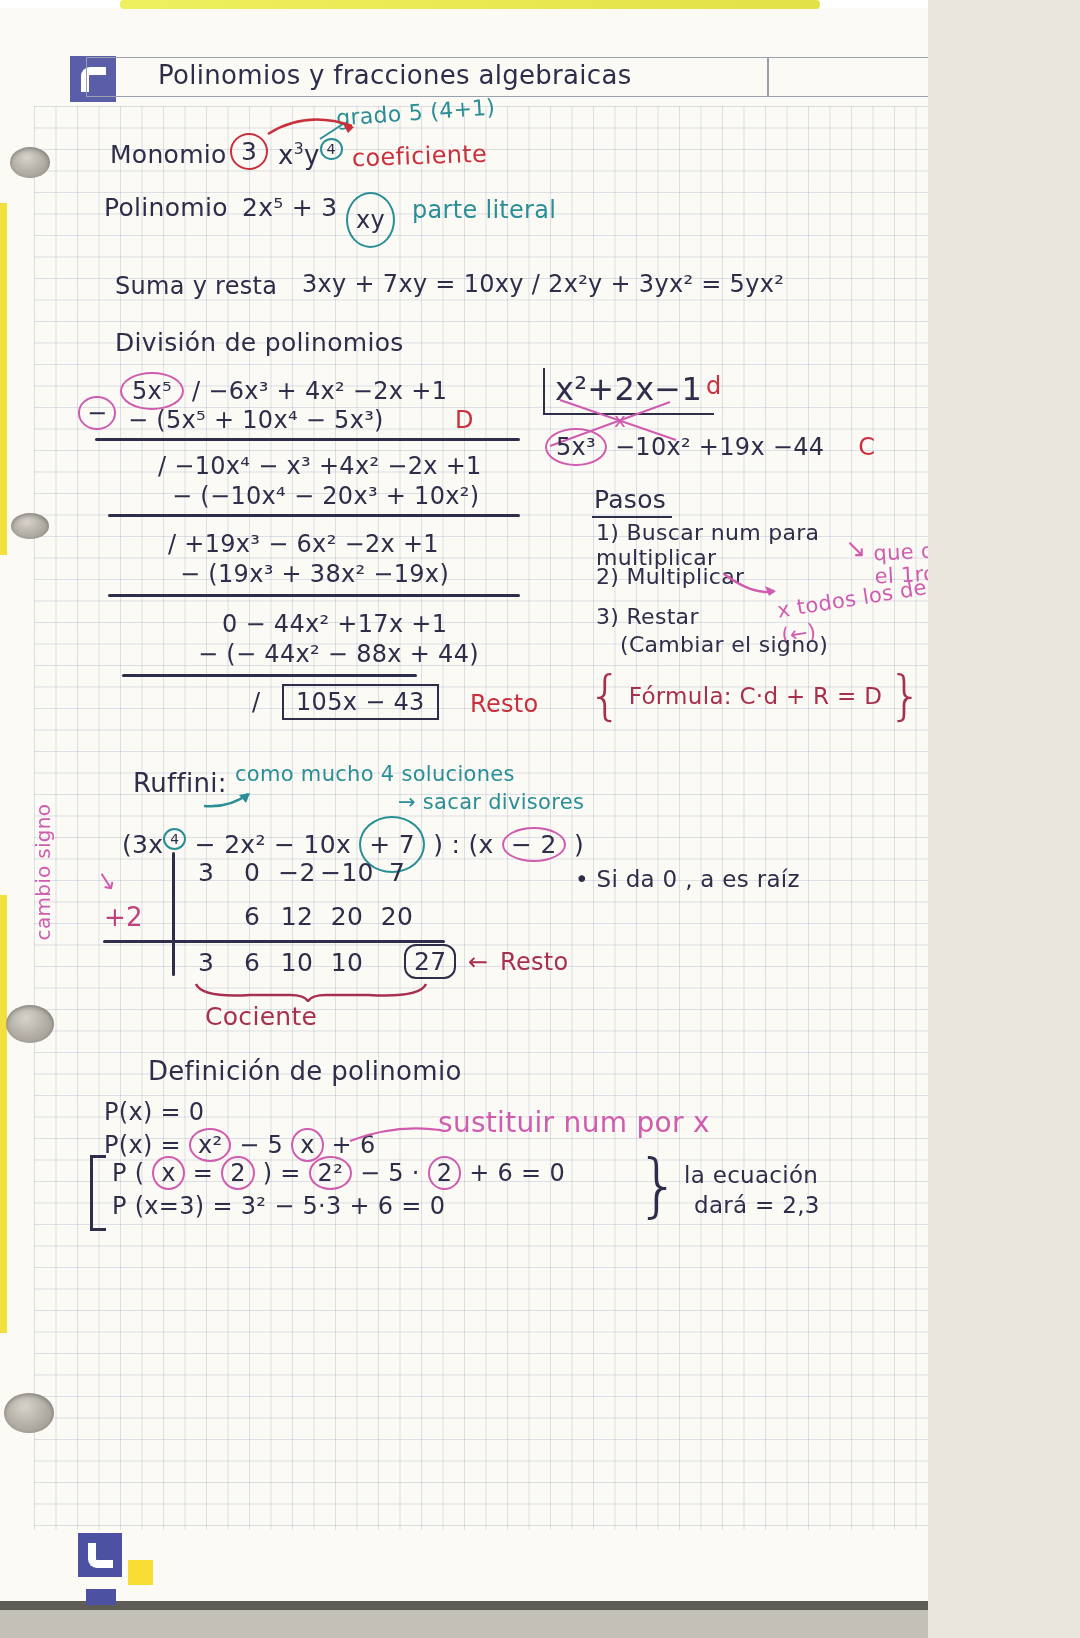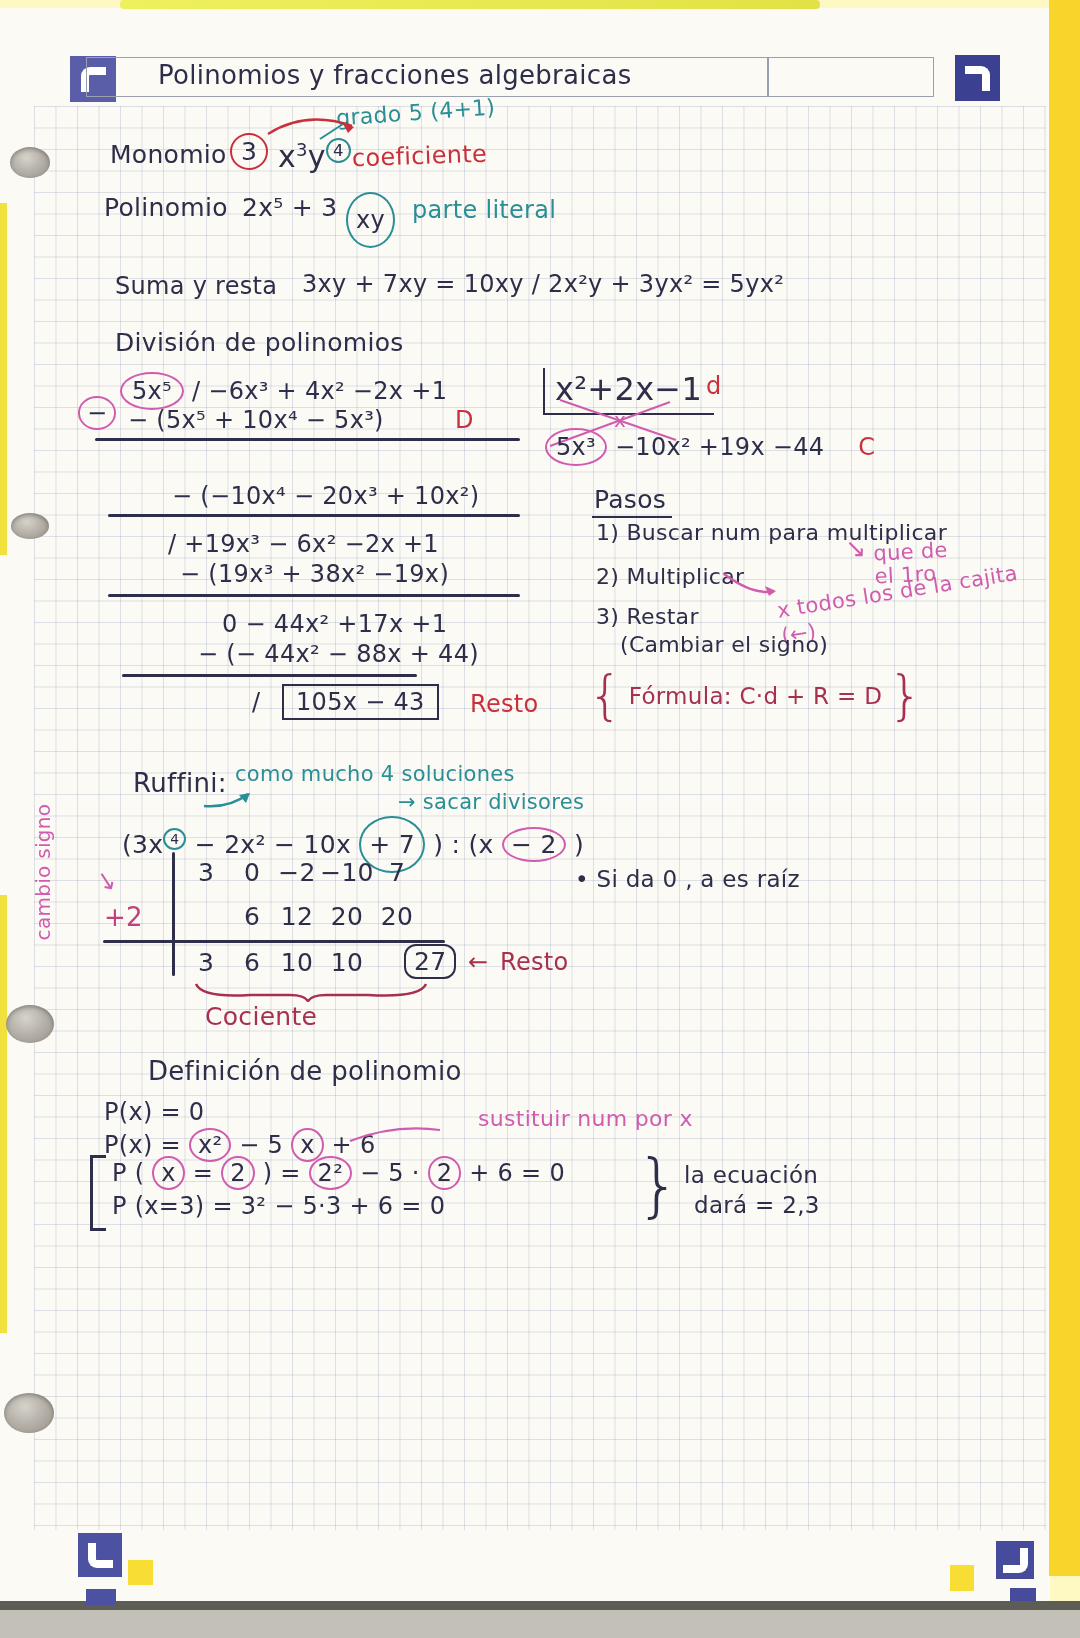--- a/index.html
+++ b/index.html
@@ -1,18 +1,18 @@
 <!DOCTYPE html>
 <html><head>
 <meta charset="utf-8">
 <style>
   html,body{margin:0;padding:0;background:#e9e6de;}
   .page{
-    position:relative;width:1080px;height:1638px;overflow:hidden;
-    background:#fef9c3;
+    position:relative;width:928px;height:1638px;overflow:hidden;
+    background:#ffffff;
     font-family:"DejaVu Sans",sans-serif;
     color:#2e2e4a;letter-spacing:.3px;
   }
   .abs{position:absolute;}
   .paper{position:absolute;left:0;top:8px;width:1050px;height:1594px;background:#fbfaf4;}
   .grid{
     position:absolute;left:34px;top:106px;width:1012px;height:1424px;
     background-image:
       linear-gradient(to right, rgba(110,125,170,.22) 1px, transparent 1px),
       linear-gradient(to bottom, rgba(110,125,170,.22) 1px, transparent 1px);
@@ -92,21 +92,21 @@
       <div class="divider"></div>
     </div>
   <div class="abs t-ink" style="left:158px;top:60px;font-size:26px;">Polinomios y fracciones algebraicas</div>
 
   <div class="abs t-teal" style="left:336px;top:100px;font-size:22px;transform:rotate(-4deg);">grado 5 (4+1)</div>
   <svg class="abs" style="left:316px;top:122px;" width="30" height="20">
     <path d="M27,2 L4,17" fill="none" stroke="#2a8e96" stroke-width="2"></path>
     </svg>
   <div class="abs t-ink" style="left:110px;top:140px;font-size:25px;">Monomio</div>
   <span class="abs circ-red t-ink" style="left:230px;top:133px;font-size:25px;">3</span>
-  <div class="abs t-ink math" style="left:278px;top:138px;font-size:30px;">
+  <div class="abs t-ink math" style="left:278px;top:138px;font-size:26px;">
     <span>x</span><sup>3</sup><span>y</span><sup class="circ-teal t-ink">4</sup>
   </div>
   <svg class="abs" style="left:262px;top:108px;" width="104" height="36">
     <path d="M6,26 Q44,2 90,18" fill="none" stroke="#c9303c" stroke-width="2.5"></path>
     <path d="M92,19 l-12,-5 l6,11 z" fill="#c9303c"></path>
     </svg>
   <div class="abs t-red" style="left:352px;top:142px;font-size:24px;transform:rotate(-2deg);">coeficiente</div>
 
   <div class="abs t-ink" style="left:104px;top:193px;font-size:25px;">Polinomio</div>
   <div class="abs t-ink math" style="left:242px;top:193px;font-size:25px;">2x⁵ + 3</div>
@@ -119,20 +119,21 @@
   <div class="abs t-ink" style="left:115px;top:328px;font-size:25px;">División de polinomios</div>
 
   <span class="abs circ-pink t-ink" style="left:78px;top:396px;font-size:24px;">−</span>
   <div class="abs math" style="left:120px;top:372px;font-size:24px;">
     <span class="circ-pink t-ink" style="padding:3px 10px;">5x⁵</span>
     <span class="t-ink">/ −6x³ + 4x²  −2x   +1</span>
   </div>
   <div class="abs t-ink math" style="left:128px;top:406px;font-size:24px;">− (5x⁵ + 10x⁴ − 5x³)</div>
   <div class="abs t-red" style="left:455px;top:406px;font-size:24px;">D</div>
   <div class="hline" style="left:95px;top:438px;width:425px;"></div>
+  <div class="abs t-ink math" style="left:158px;top:452px;font-size:24px;">/ −10x⁴ − x³ +4x²  −2x  +1</div>
   <div class="abs t-ink math" style="left:172px;top:482px;font-size:24px;">− (−10x⁴ − 20x³ + 10x²)</div>
   <div class="hline" style="left:108px;top:514px;width:412px;"></div>
   <div class="abs t-ink math" style="left:168px;top:530px;font-size:24px;">/ +19x³ − 6x²  −2x +1</div>
   <div class="abs t-ink math" style="left:180px;top:560px;font-size:24px;">− (19x³ + 38x² −19x)</div>
   <div class="hline" style="left:108px;top:594px;width:412px;"></div>
   <div class="abs t-ink math" style="left:222px;top:610px;font-size:24px;">0   − 44x² +17x +1</div>
   <div class="abs t-ink math" style="left:198px;top:640px;font-size:24px;">− (− 44x² − 88x + 44)</div>
   <div class="hline" style="left:122px;top:674px;width:295px;"></div>
   <div class="abs t-ink" style="left:252px;top:688px;font-size:24px;">/</div>
   <span class="abs boxed t-ink math" style="left:282px;top:684px;font-size:24px;">105x − 43</span>
@@ -225,21 +226,21 @@
   <div class="abs t-ink math" style="left:104px;top:1128px;font-size:24px;">
     <span>P(x) =</span>
     <span class="circ-pink">x²</span>
     <span>− 5</span>
     <span class="circ-pink">x</span>
     <span>+ 6</span>
   </div>
   <svg class="abs" style="left:348px;top:1122px;" width="95" height="22">
     <path d="M2,19 Q46,2 92,8" fill="none" stroke="#d05cb0" stroke-width="2.2"></path>
     </svg>
-  <div class="abs t-pink" style="left:438px;top:1106px;font-size:22px;margin-left:40px;">sustituir num por x</div>
+  <div class="abs t-pink" style="left:438px;top:1106px;font-size:28px;">sustituir num por x</div>
 
   <div class="lbracket" style="left:90px;top:1155px;height:70px;"></div>
   <div class="abs t-ink math" style="left:112px;top:1156px;font-size:24px;">
     <span>P (</span>
     <span class="circ-pink">x</span>
     <span>=</span>
     <span class="circ-pink">2</span>
     <span>) =</span>
     <span class="circ-pink">2²</span>
     <span>− 5 ·</span>

